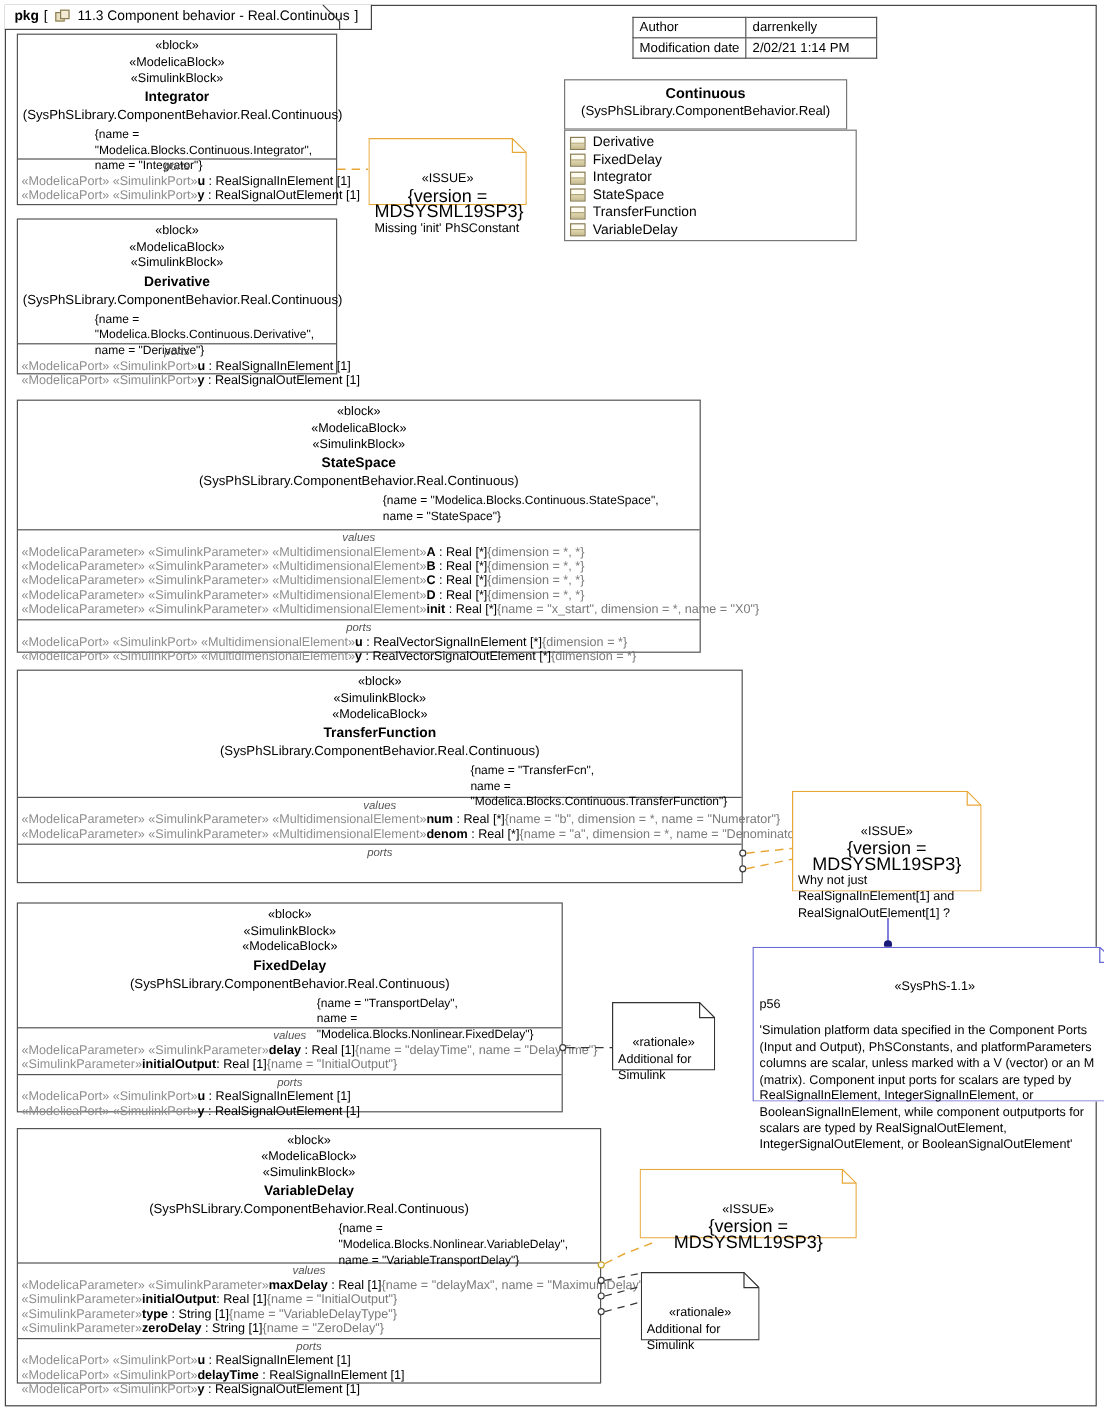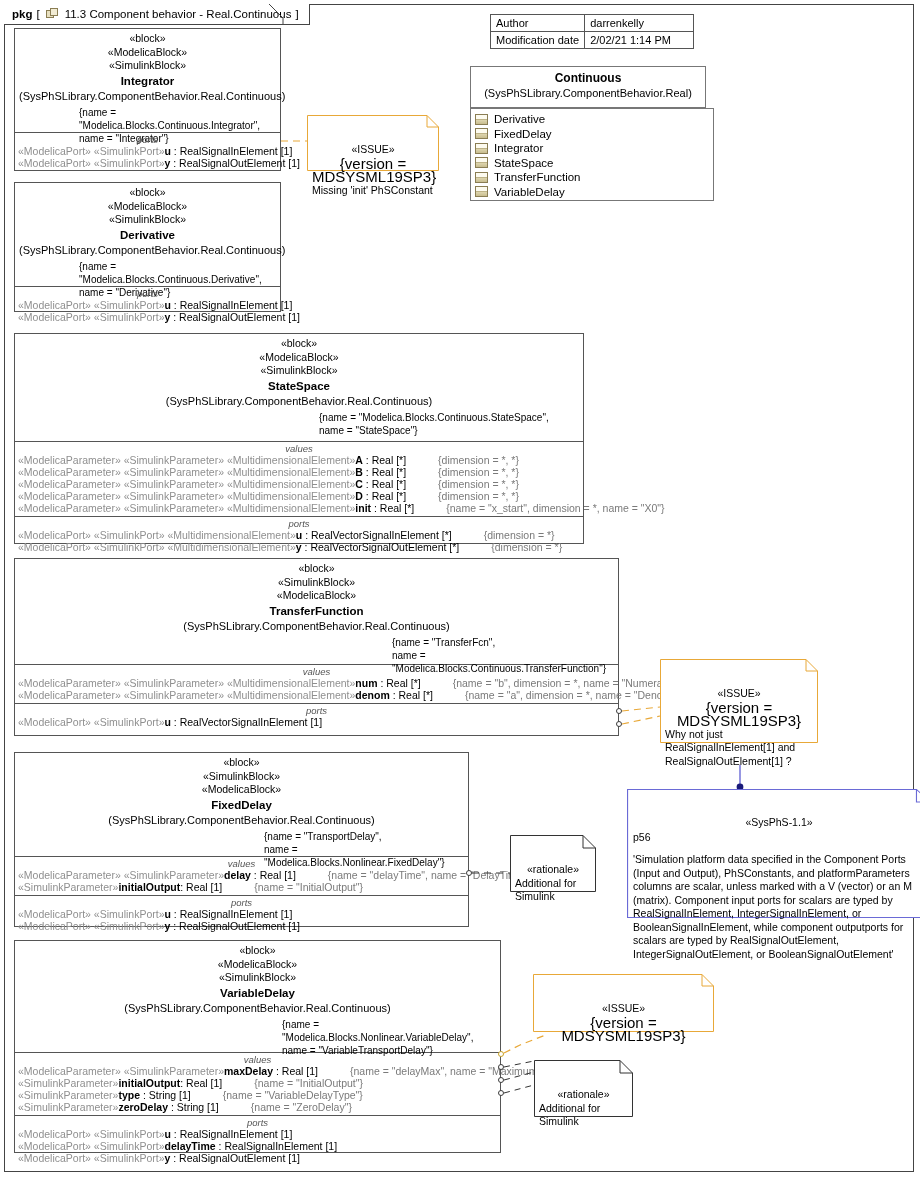--- a/index.html
+++ b/index.html
@@ -75,21 +75,21 @@
   }
   .feat {
     white-space: nowrap;
     font-size: 10.5px;
     line-height: 12px;
     padding: 0 4px 0 3px;
     color: #000;
   }
   .kwg { color: #8f8f8f; }
   .bold { font-weight: bold; }
-  .tag { color: #7a7a7a; margin-left: 32px; }
+  .tag { color: #7a7a7a; }
   .featlist { padding-bottom: 2px; }
 
   
   .note {
     position: absolute;
     box-sizing: border-box;
     background: #fff;
     font-size: 10.5px;
     line-height: 13.5px;
   }
@@ -100,20 +100,21 @@
   }
   .note.issue { color: #000; }
   .note-title { text-align: center; margin-top: 24px; }
   .note-sub { text-align: center; font-size: 15px; }
 
   
   .ttable {
     position: absolute;
     border-collapse: collapse;
     background: #fff;
+    margin-left: 37px;
   }
   .ttable td {
     border: 1px solid #555;
     padding: 2px 5px;
     font-size: 11px;
     white-space: nowrap;
   }
 
   
   .pkgbox { position: absolute; border: 1px solid #777; background:#fff; box-sizing:border-box;}
@@ -287,21 +288,20 @@
       <div class="tagline">name = "Modelica.Blocks.Continuous.TransferFunction"}</div>
     </div>
   </div>
   <div class="compart featlist">
     <div class="cmp-label">values</div>
     <div class="feat"><span class="kwg">«ModelicaParameter» «SimulinkParameter» «MultidimensionalElement»</span><span class="bold">num</span><span> : Real [*]</span><span class="tag">{name = "b", dimension = *, name = "Numerator"}</span></div>
     <div class="feat"><span class="kwg">«ModelicaParameter» «SimulinkParameter» «MultidimensionalElement»</span><span class="bold">denom</span><span> : Real [*]</span><span class="tag">{name = "a", dimension = *, name = "Denominator"}</span></div>
   </div>
   <div class="compart featlist">
     <div class="cmp-label">ports</div>
-    <div class="feat"><span class="kwg">«ModelicaPort» «SimulinkPort»</span><span class="bold">u</span><span> : RealVectorSignalInElement [1]</span></div>
   </div>
 </div>
 <div class="port" style="left:616px; top:708px;"></div>
 <div class="port" style="left:616px; top:721px;"></div>
 
 <div class="clsbox" style="left:14px; top:752px; width:455px; height:175px;">
   <div class="compart hdr" style="height:96px;">
     <div class="st">«block»</div>
     <div class="st">«SimulinkBlock»</div>
     <div class="st">«ModelicaBlock»</div>

